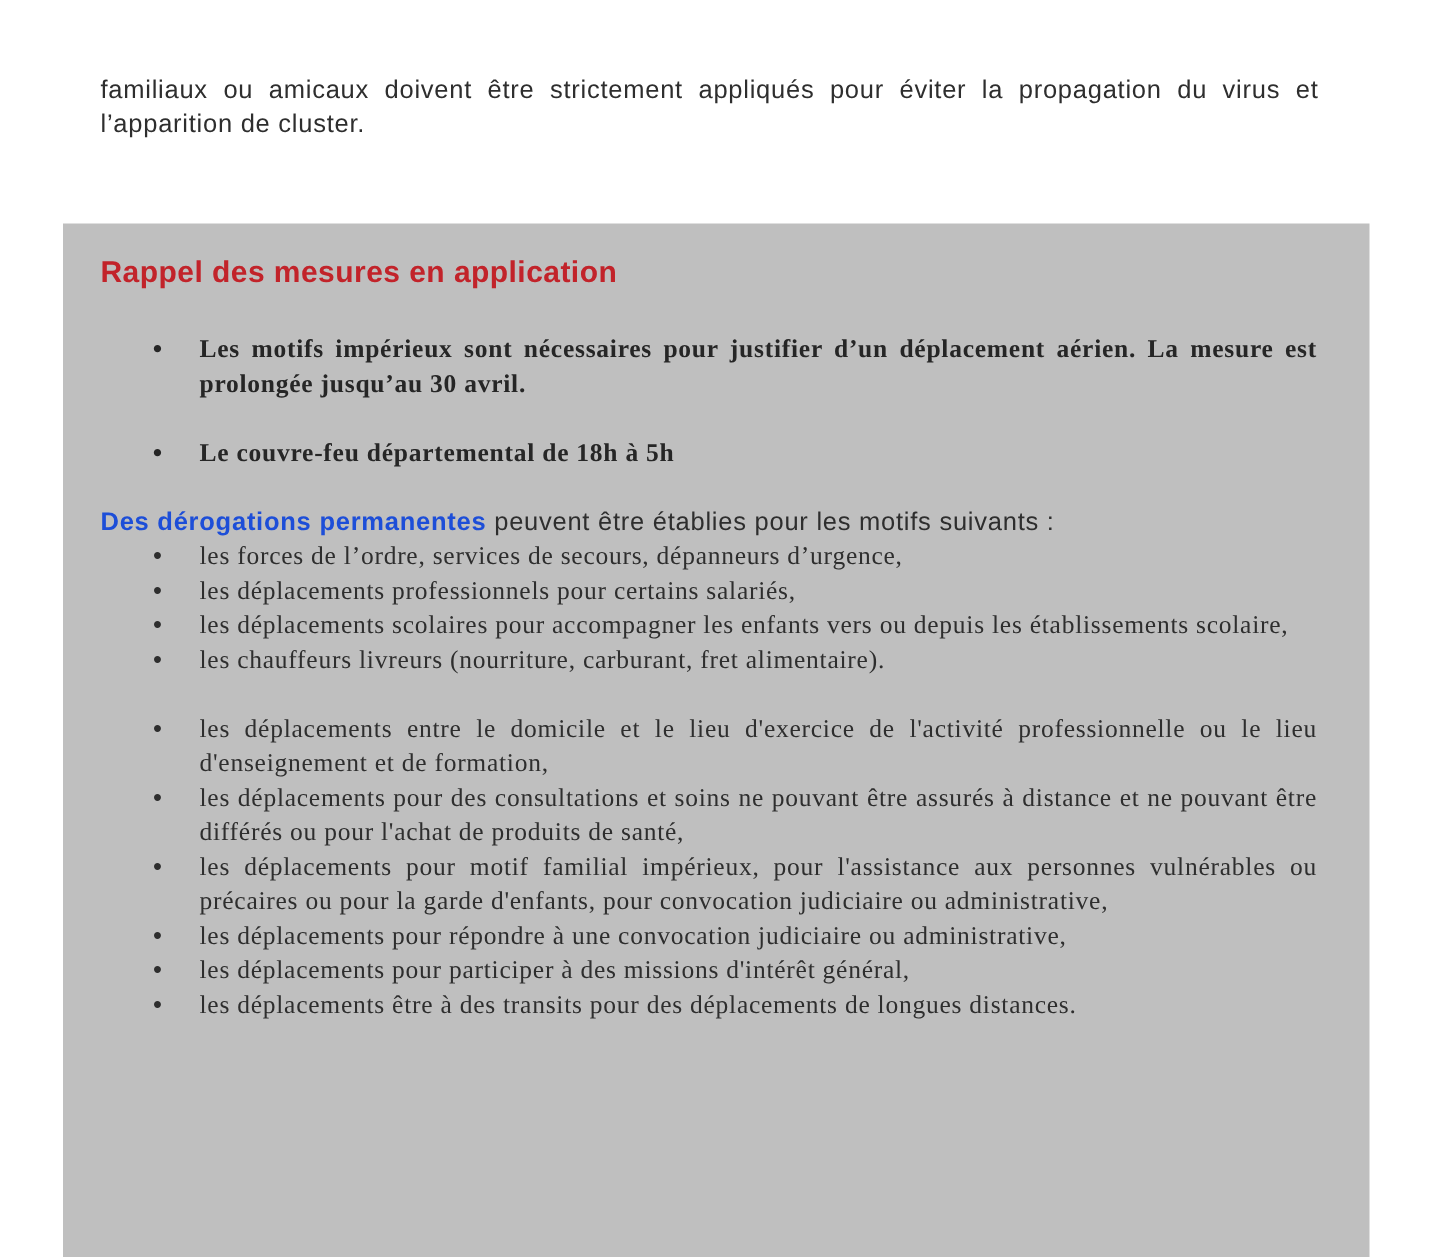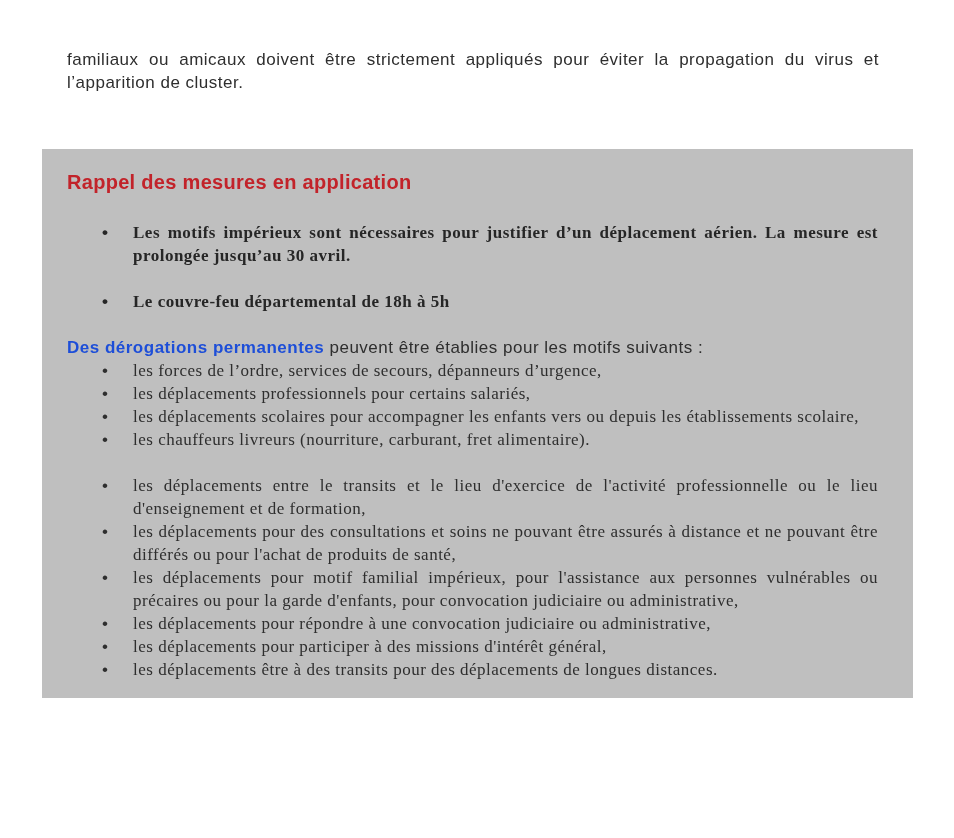--- a/index.html
+++ b/index.html
@@ -8,21 +8,21 @@
     width: 954px;
     height: 838px;
     overflow: hidden;
     background: #ffffff;
     font-family: "Liberation Sans", "DejaVu Sans", sans-serif;
     color: #303030;
   }
   .page {
     position: relative;
     width: 954px;
-    height: 698px;
+    height: 838px;
   }
   .intro {
     position: absolute;
     left: 67px;
     top: 48px;
     width: 812px;
     font-size: 17px;
     line-height: 23px;
     letter-spacing: 0.5px;
     text-align: justify;
@@ -120,21 +120,21 @@
     <div class="li">
       <span class="dot">•</span>
       <span class="li-text">les chauffeurs livreurs (nourriture, carburant, fret alimentaire).</span>
     </div>
 
     <div class="spacer-line"></div>
 
 
     <div class="li">
       <span class="dot">•</span>
-      <span class="li-text">les déplacements entre le transits et le lieu d'exercice de l'activité professionnelle ou le lieu d'enseignement et de formation,</span>
+      <span class="li-text">les déplacements entre le domicile et le lieu d'exercice de l'activité professionnelle ou le lieu d'enseignement et de formation,</span>
     </div>
     <div class="li">
       <span class="dot">•</span>
       <span class="li-text">les déplacements pour des consultations et soins ne pouvant être assurés à distance et ne pouvant être différés ou pour l'achat de produits de santé,</span>
     </div>
     <div class="li">
       <span class="dot">•</span>
       <span class="li-text">les déplacements pour motif familial impérieux, pour l'assistance aux personnes vulnérables ou précaires ou pour la garde d'enfants, pour convocation judiciaire ou administrative,</span>
     </div>
     <div class="li">

